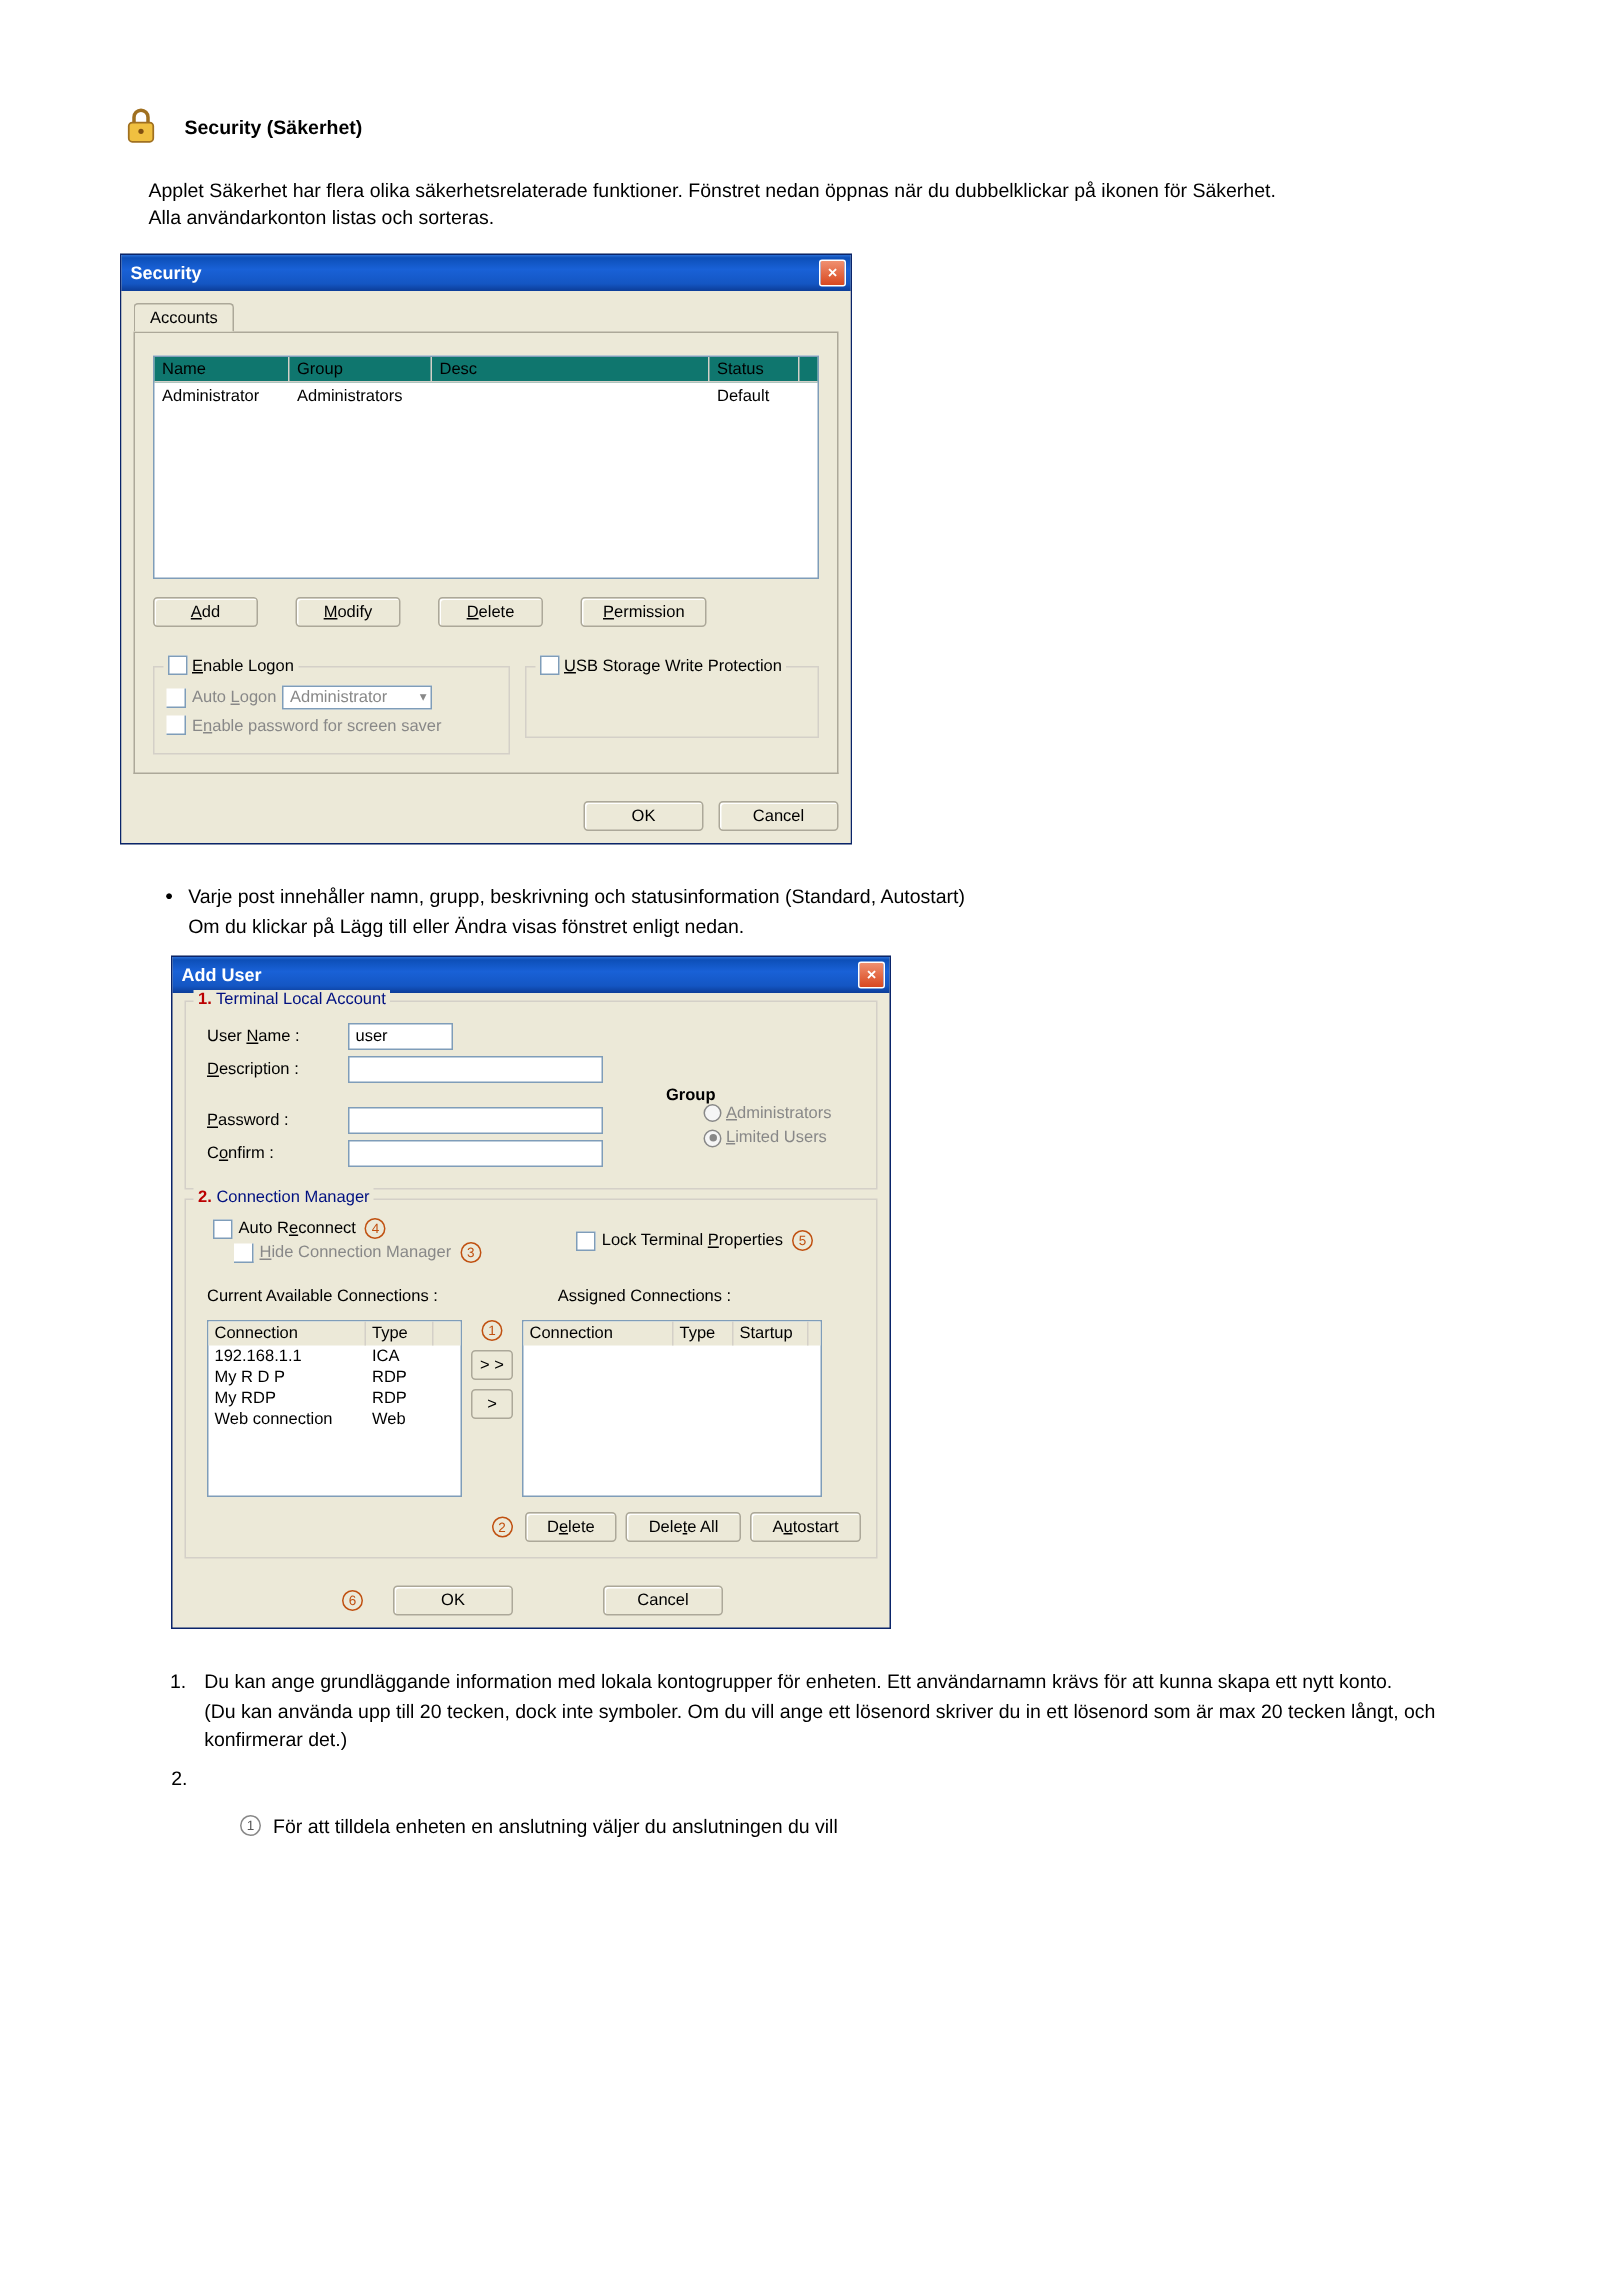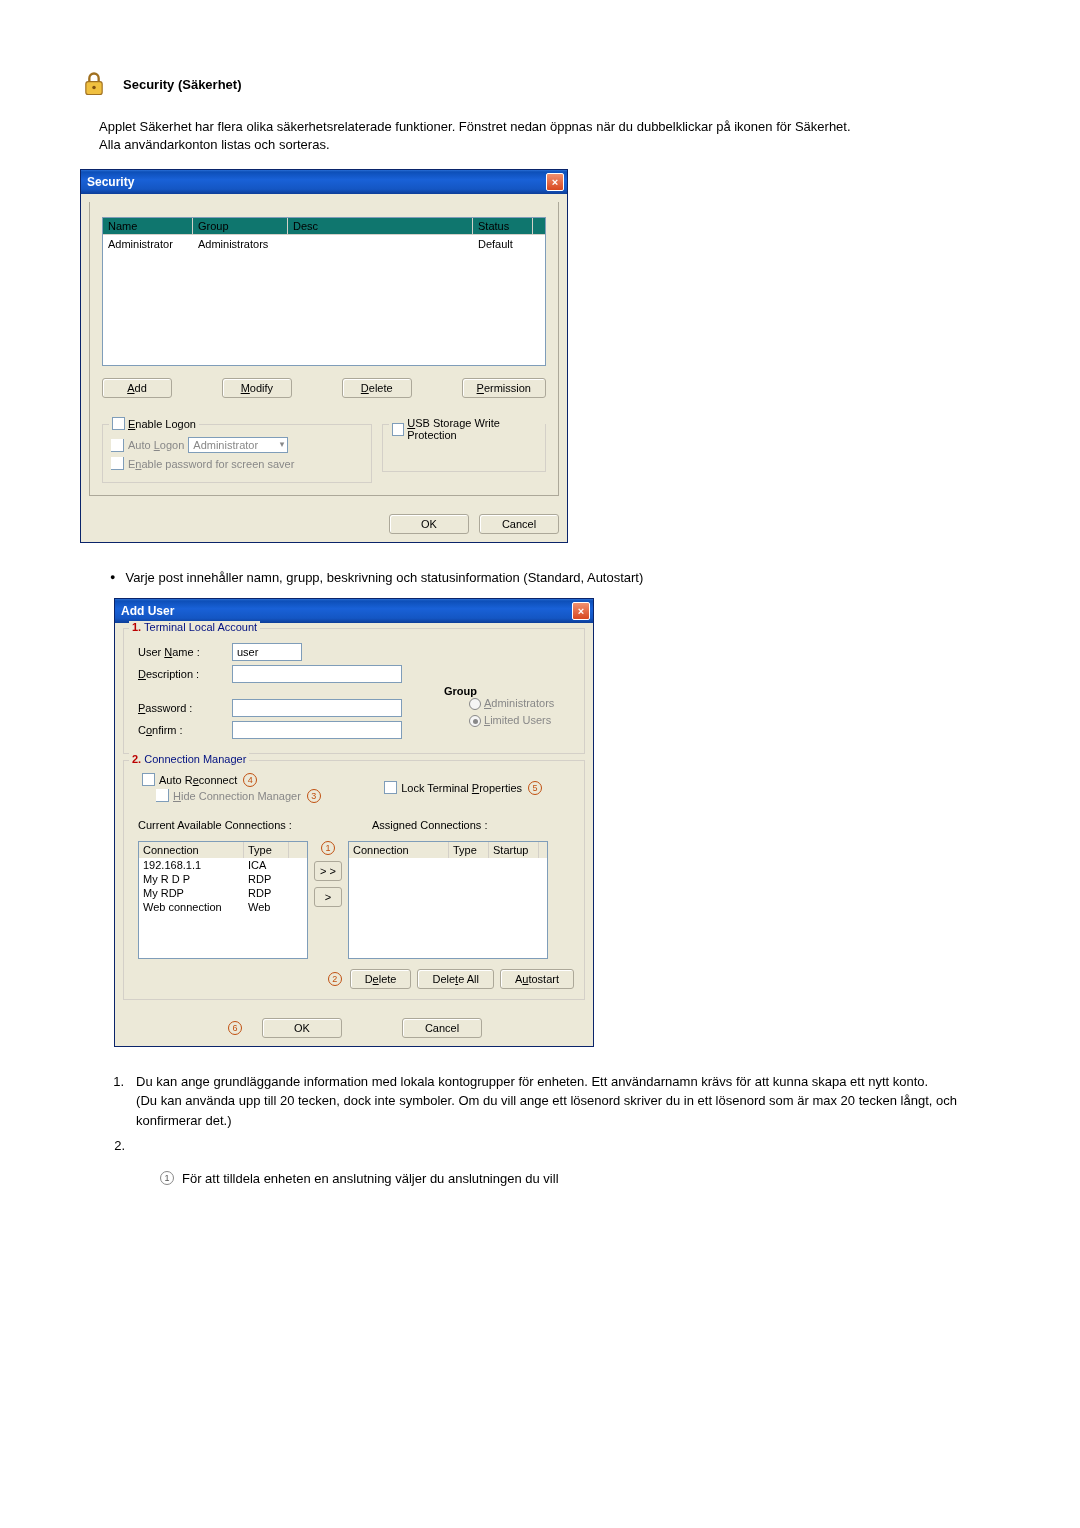--- a/index.html
+++ b/index.html
@@ -43,21 +43,21 @@
       display: flex; background: #0f766e; border-bottom: 1px solid #d4d0c8;
     }
     .lv-col { padding: 2px 5px; border-right: 1px solid #d4d0c8; font-size: 11px; }
     .lv-name { width: 90px; }
     .lv-group { width: 95px; }
     .lv-desc { width: 185px; }
     .lv-status { width: 60px; }
     .listview-body { height: 130px; }
     .lv-row { display: flex; padding: 1px 0; }
     .lv-cell { padding: 2px 5px; font-size: 11px; }
-    .btn-row { display: flex; justify-content: space-between; gap: 25px; margin-top: 12px; }
+    .btn-row { display: flex; justify-content: flex-start; gap: 25px; margin-top: 12px; }
     .win-btn {
       background: #ece9d8; border: 1px solid #aca899; border-radius: 3px;
       padding: 3px 14px; font-size: 11px; min-width: 70px; text-align: center;
       box-shadow: inset 1px 1px 0 #fff;
     }
     .fieldset {
       border: 1px solid #d4d0c8; padding: 8px; margin-top: 12px; position: relative;
     }
     .fieldset-legend {
       position: absolute; top: -8px; left: 6px; background: #ece9d8; padding: 0 3px;
@@ -134,20 +134,23 @@
   <div>Applet Säkerhet har flera olika säkerhetsrelaterade funktioner. Fönstret nedan öppnas när du dubbelklickar på ikonen för Säkerhet.</div>
   <div>Alla användarkonton listas och sorteras.</div>
 </div>
 
 <div class="win-dialog" style="width: 488px;">
   <div class="titlebar">
     <span>Security</span>
     <span class="close-btn">×</span>
   </div>
   <div class="dialog-body">
+    <div class="tab-strip">
+      <div class="tab">Accounts</div>
+    </div>
     <div class="tab-panel">
       <div class="listview">
         <div class="listview-header">
           <div class="lv-col lv-name">Name</div>
           <div class="lv-col lv-group">Group</div>
           <div class="lv-col lv-desc">Desc</div>
           <div class="lv-col lv-status">Status</div>
         </div>
         <div class="listview-body">
           <div class="lv-row">
@@ -175,41 +178,42 @@
           <div class="enable-row">
             <span class="checkbox" style="border-left:0;border-top:0;"></span>
             <span>Auto <span class="underline">L</span>ogon</span>
             <span class="dropdown grey-text">Administrator</span>
           </div>
           <div class="enable-row">
             <span class="checkbox" style="border-left:0;border-top:0;"></span>
             <span>E<span class="underline">n</span>able password for screen saver</span>
           </div>
         </div>
-        <div class="fieldset" style="width: 164px; height: 48px;">
+        <div class="fieldset" style="width: 196px; height: 48px;">
           <div class="fieldset-legend">
             <span class="checkbox"></span>
             <span><span class="underline">U</span>SB Storage Write Protection</span>
           </div>
         </div>
       </div>
     </div>
 
     <div class="bottom-row">
       <div class="win-btn" style="min-width:80px;">OK</div>
       <div class="win-btn" style="min-width:80px;">Cancel</div>
     </div>
   </div>
 </div>
 
 <div class="bullet-section">
   <div class="bullet-item">
     <span class="bullet-dot">●</span>
     <div>
       <div>Varje post innehåller namn, grupp, beskrivning och statusinformation (Standard, Autostart)</div>
+      <div>Om du klickar på Lägg till eller Ändra visas fönstret enligt nedan.</div>
     </div>
   </div>
 </div>
 
 <div class="win-dialog adduser-dialog" style="margin-left:34px;">
   <div class="titlebar">
     <span>Add User</span>
     <span class="close-btn">×</span>
   </div>
   <div class="adduser-body">

